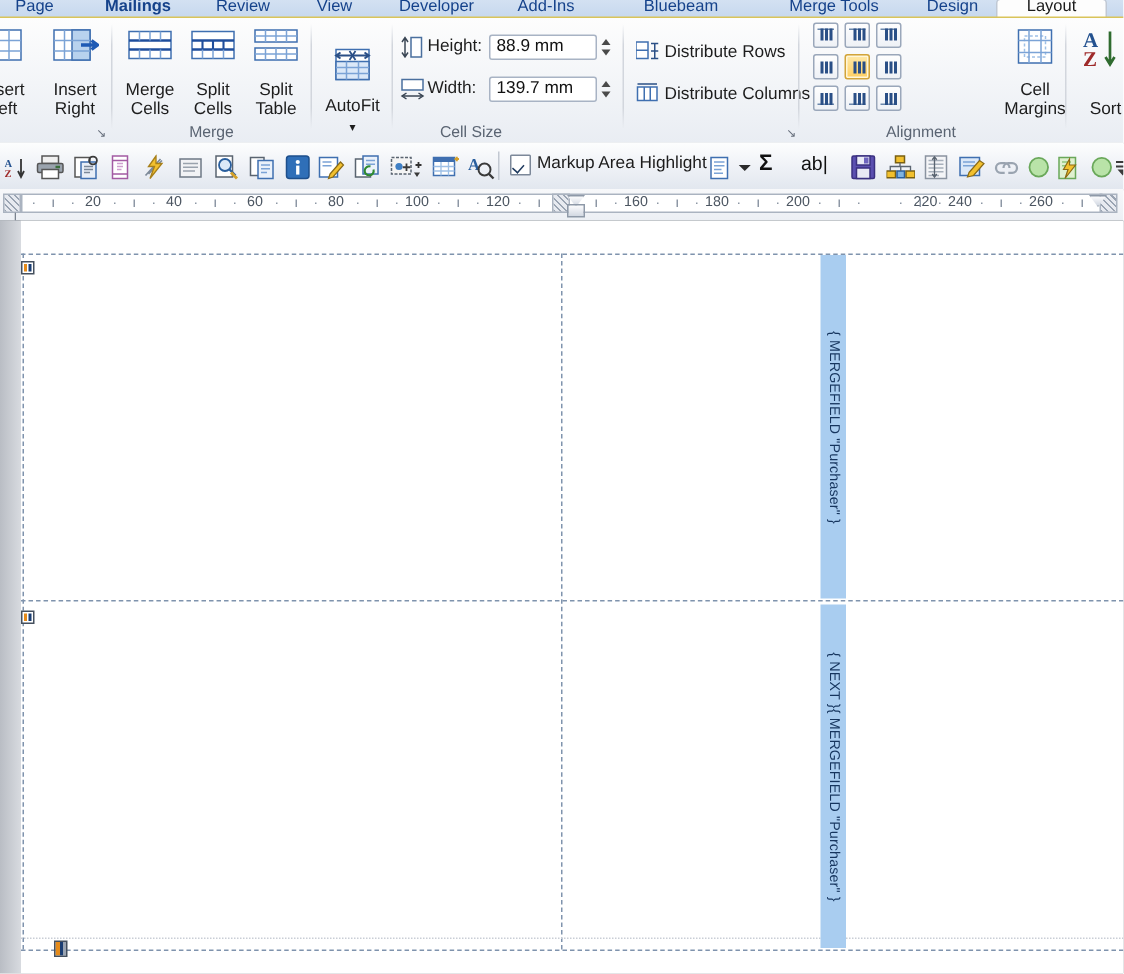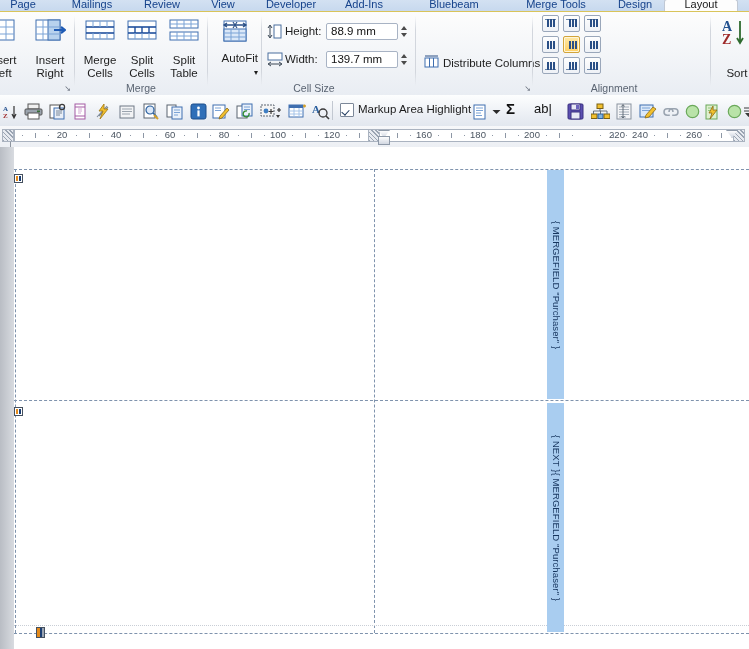--- a/index.html
+++ b/index.html
@@ -204,21 +204,21 @@
     border-top:1px dotted #c9ced6;
   }
 </style>
 </head>
 <body>
 
 <div class="app">
 
   <div class="tabstrip">
     <div class="tab" style="left:-10px;width:56px;">Page</div>
-    <div class="tab" style="left:52px;width:70px;">Mailings</div>
+    <div class="tab" style="left:52px;width:70px;font-weight:bold;">Mailings</div>
     <div class="tab" style="left:126px;width:62px;">Review</div>
     <div class="tab" style="left:192px;width:52px;">View</div>
     <div class="tab" style="left:248px;width:76px;">Developer</div>
     <div class="tab" style="left:328px;width:62px;">Add-Ins</div>
     <div class="tab" style="left:394px;width:110px;">Bluebeam</div>
     <div class="tab" style="left:508px;width:86px;">Merge Tools</div>
     <div class="tab" style="left:598px;width:64px;">Design</div>
     <div class="tab sel" style="left:664px;width:62px;">Layout</div>
   </div>
   <div class="tabgold"></div>
@@ -326,21 +326,21 @@
         </span>
       </div>
 
       <div class="grp-title">Merge</div>
     </div>
 
     <div class="grp-sep" style="left:207px;"></div>
 
     <div class="grp" style="left:209px;width:320px;">
 
-      <div class="bigbtn" style="left:2px;top:2px;text-align:right;">
+      <div class="bigbtn" style="left:2px;top:14px;">
         <span class="ic">
           <svg width="30" height="30" viewBox="0 0 30 30">
             <rect x="4" y="3" width="22" height="20" fill="#ffffff" stroke="#3f6fb0"></rect>
             <rect x="4" y="11" width="22" height="12" fill="#dbe8f8" stroke="#3f6fb0"></rect>
             <line x1="4" y1="15" x2="26" y2="15" stroke="#7ba3d6"></line>
             <line x1="4" y1="19" x2="26" y2="19" stroke="#7ba3d6"></line>
             <line x1="11" y1="11" x2="11" y2="23" stroke="#7ba3d6"></line>
             <line x1="19" y1="11" x2="19" y2="23" stroke="#7ba3d6"></line>
             <path d="M5 7 L25 7 M7 5 L4 7 L7 9 M23 5 L26 7 L23 9" stroke="#2a4f86" stroke-width="1.3" fill="none"></path>
             <path d="M13 4 L17 10 M17 4 L13 10" stroke="#2a4f86" stroke-width="1.2"></path>
@@ -369,20 +369,30 @@
           <rect x="1" y="1" width="14" height="7" fill="#ffffff" stroke="#4a6f9e"></rect>
           <path d="M2 12 L14 12 M4 10 L1 12 L4 14 M12 10 L15 12 L12 14" stroke="#3a4654" stroke-width="1" fill="none"></path>
         </svg>
       </div>
       <div style="position:absolute;left:76px;top:41px;font-size:11.5px;color:#1d1d1d;">Width:</div>
       <div class="spin" style="left:117px;top:39px;">139.7 mm</div>
       <div class="spinar" style="left:190px;top:39px;"></div>
 
       <div class="grp-sep" style="left:206px;top:4px;"></div>
 
+      <div class="smitem" style="left:212px;top:12px;">
+        <span>
+          <svg width="15" height="14" viewBox="0 0 15 14">
+            <rect x="0" y="1" width="8" height="11" fill="#ffffff" stroke="#3f6fb0"></rect>
+            <line x1="0" y1="6.5" x2="8" y2="6.5" stroke="#3f6fb0"></line>
+            <path d="M10 2 L15 2 M10 7 L15 7 M10 12 L15 12 M12.5 2 L12.5 12" stroke="#2a4f86" stroke-width="1"></path>
+          </svg>
+        </span>
+        <span class="txt">Distribute Rows</span>
+      </div>
 
       <div class="smitem" style="left:212px;top:40px;">
         <span>
           <svg width="15" height="14" viewBox="0 0 15 14">
             <rect x="1" y="3" width="13" height="9" fill="#ffffff" stroke="#3f6fb0"></rect>
             <line x1="5.5" y1="3" x2="5.5" y2="12" stroke="#3f6fb0"></line>
             <line x1="9.5" y1="3" x2="9.5" y2="12" stroke="#3f6fb0"></line>
             <path d="M1 1 L14 1" stroke="#2a4f86" stroke-width="1"></path>
           </svg>
         </span>
@@ -445,20 +455,36 @@
           <b style="left:11px;top:4px;height:8px;"></b>
         </div>
       <div class="alnbtn" style="left:50px;top:45px;">
           <s style="bottom:3px;"></s>
           <b style="left:5px;top:4px;height:8px;"></b>
           <b style="left:8px;top:4px;height:8px;"></b>
           <b style="left:11px;top:4px;height:8px;"></b>
         </div>
 
 
+      <div class="bigbtn" style="left:130px;width:50px;">
+        <span class="ic">
+          <svg width="30" height="28" viewBox="0 0 30 28">
+            <rect x="4" y="2" width="22" height="22" fill="#ffffff" stroke="#3f6fb0"></rect>
+            <rect x="8" y="6" width="14" height="14" fill="none" stroke="#9ec0e6" stroke-dasharray="2 1.5"></rect>
+            <line x1="4" y1="9" x2="26" y2="9" stroke="#7ba3d6"></line>
+            <line x1="4" y1="17" x2="26" y2="17" stroke="#7ba3d6"></line>
+            <line x1="11" y1="2" x2="11" y2="24" stroke="#7ba3d6"></line>
+            <line x1="19" y1="2" x2="19" y2="24" stroke="#7ba3d6"></line>
+          </svg>
+        </span>
+        <span class="lbl">
+          <span>Cell</span><br>
+          <span>Margins</span>
+        </span>
+      </div>
 
       <div class="grp-title" style="left:0;width:160px;">Alignment</div>
     </div>
 
     <div class="grp-sep" style="left:710px;"></div>
 
     <div class="grp" style="left:712px;width:40px;">
       <div class="bigbtn" style="left:2px;width:44px;">
         <span class="ic">
           <svg width="34" height="30" viewBox="0 0 34 30">

